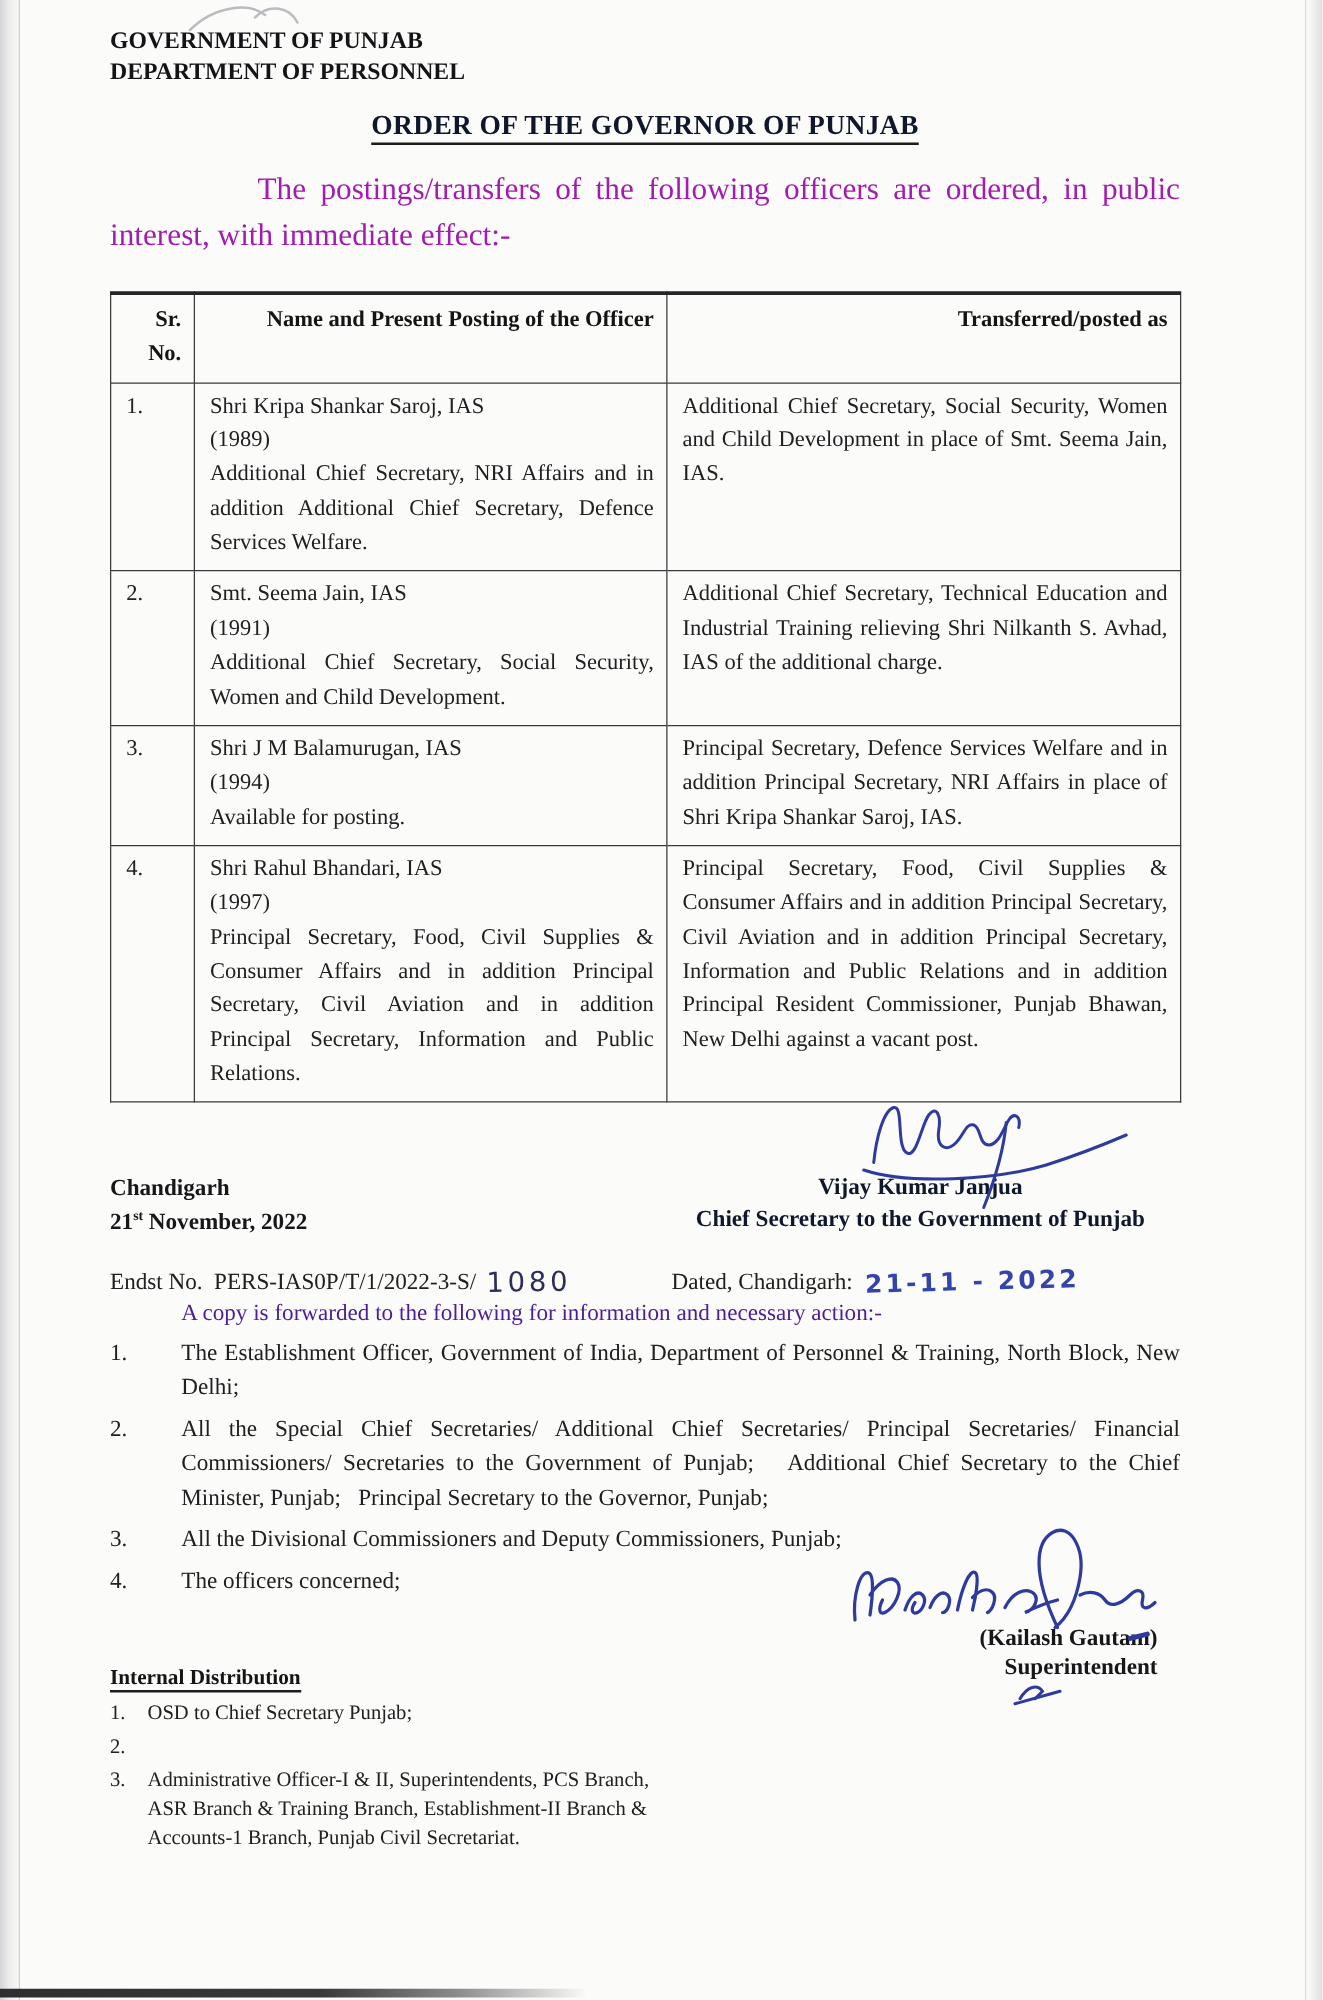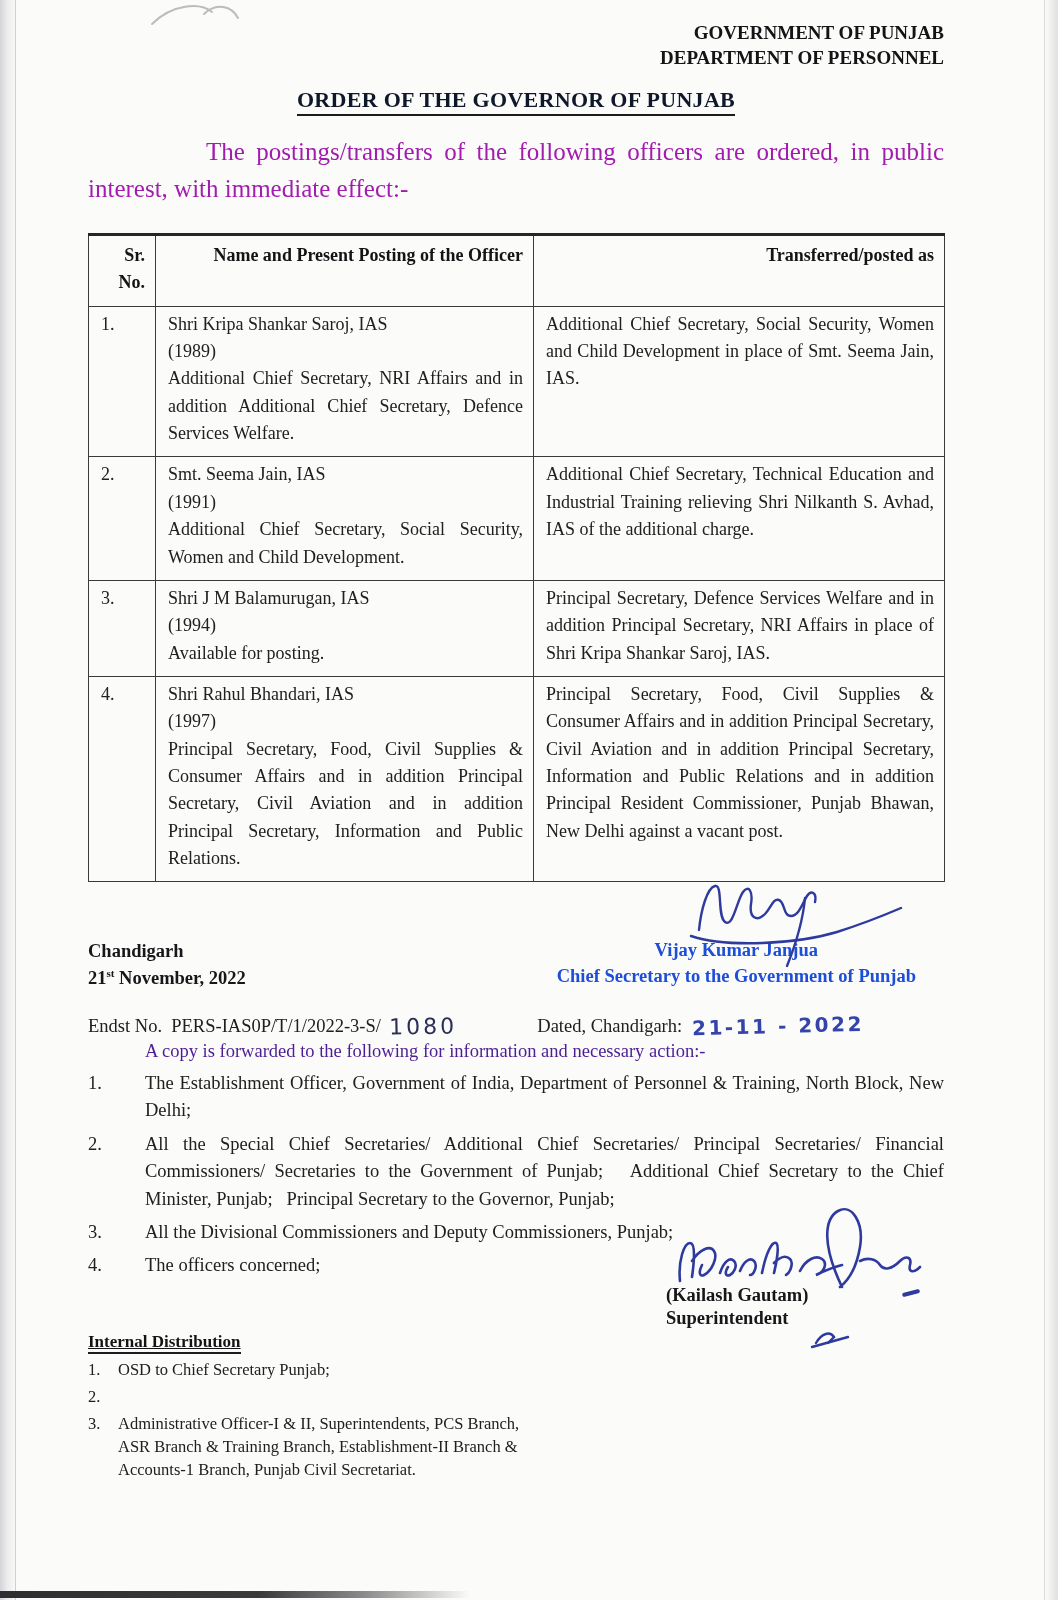--- a/index.html
+++ b/index.html
@@ -11,67 +11,67 @@
   .edge-left{position:absolute;left:0;top:0;width:15px;height:100%;
     background:linear-gradient(to right,#d4d4d8,#ebebec 45%,#f8f8f6);border-right:1px solid #d0d0d3;}
   .edge-right{position:absolute;right:0;top:0;width:13px;height:100%;
     background:linear-gradient(to left,#dfdfe2,#f0f0ef 55%,#fbfbf9);border-left:1px solid #dadadd;}
   .bottom-bar{position:absolute;left:0;bottom:2px;width:470px;height:7px;
     background:linear-gradient(to right,#2e2e30 0%,#39393b 55%,#8c8c8e 78%,rgba(200,200,200,0) 100%);}
   .pen-scratch{position:absolute;left:138px;top:0;}
 
   .content{position:absolute;left:88px;top:14px;width:856px;}
 
-  .doc-header{text-align:right;font-weight:bold;font-size:19px;line-height:1.34;color:#141416;margin-top:6px;}
+  .doc-header{text-align:left;font-weight:bold;font-size:19px;line-height:1.34;color:#141416;margin-top:6px;}
   .order-heading-wrap{text-align:center;margin-top:16px;}
   .order-heading{display:inline-block;font-weight:bold;font-size:22px;color:#0f172a;
     border-bottom:2.5px solid #1c1c1e;padding-bottom:1px;letter-spacing:.3px;}
 
   .intro{margin-top:17px;font-size:25px;line-height:1.5;text-align:justify;text-indent:118px;color:#a21caf;}
 
   table.transfer{margin-top:15px;width:856px;border-collapse:collapse;table-layout:fixed;
     font-size:18px;line-height:1.52;color:#202022;}
   table.transfer{border-top:3px solid #262628;}
   table.transfer th,table.transfer td{border:1.6px solid #3a3a3c;vertical-align:top;padding:4px 10px 9px 12px;}
   table.transfer th{font-weight:bold;text-align:right;color:#141416;padding-top:6px;}
   th.th-name{text-align:justify;}
   .col-sr{width:67px;}.col-name{width:378px;}.col-transfer{width:411px;}
   td.cell-sr{padding-left:14px;}
   .cell-posting,.cell-transfer{text-align:justify;}
 
   .signoff-row{display:flex;justify-content:space-between;margin-top:56px;}
   .place-date{font-weight:bold;font-size:18.5px;line-height:1.45;color:#17171a;}
   .sup{vertical-align:super;font-size:11px;}
   .signatory{position:relative;text-align:center;margin-right:28px;font-weight:bold;
-    font-size:18.5px;line-height:1.4;color:#1d4ed8;}
+    font-size:18.5px;line-height:1.4;color:#0f172a;}
   .sig-janjua{position:absolute;top:-66px;left:128px;pointer-events:none;}
 
   .endst-row{display:flex;align-items:baseline;margin-top:20px;font-size:18.5px;color:#202022;}
   .dated-group{margin-left:auto;margin-right:80px;display:flex;align-items:baseline;}
   .hw{display:inline-block;font-family:"DejaVu Sans",sans-serif;}
   .hw-endstno{font-size:22px;letter-spacing:3px;color:#2b2e58;transform:rotate(-1deg) translateY(2px);margin-left:8px;}
   .hw-date{font-size:20px;letter-spacing:2.5px;color:#3544ab;transform:rotate(-1.5deg) translateY(1px);margin-left:10px;font-weight:bold;}
 
   .copy-line{margin-top:4px;padding-left:57px;font-size:18.5px;color:#4c1d95;}
 
   .endorse-block{position:relative;margin-top:8px;}
   .num-item{display:flex;margin-top:6px;font-size:18.5px;line-height:1.48;color:#202022;}
   .num-item .no{width:57px;flex:0 0 57px;}
   .num-item .txt{flex:1;text-align:justify;}
 
-  .kailash-block{position:absolute;top:133px;right:18px;width:260px;text-align:left;pointer-events:none;}
+  .kailash-block{position:absolute;top:148px;right:18px;width:260px;text-align:right;pointer-events:none;}
   .kailash-name{font-weight:bold;font-size:18.5px;color:#17171a;margin-top:-14px;position:relative;}
   .kailash-dash{position:absolute;right:6px;top:6px;width:18px;height:3.5px;background:#2e3a9d;
     border-radius:3px;transform:rotate(-14deg);}
   .kailash-title{font-weight:bold;font-size:18.5px;color:#17171a;margin-top:2px;}
   .kailash-tick{position:absolute;right:76px;bottom:-24px;}
 
   .internal-dist{margin-top:52px;width:500px;font-size:16.5px;color:#202022;}
   .id-heading{display:inline-block;font-weight:bold;font-size:17px;color:#141416;
-    border-bottom:2px solid #1c1c1e;padding-bottom:0px;text-decoration:underline;}
+    border-bottom:2px solid #1c1c1e;padding-bottom:0px;}
   .id-item{display:flex;margin-top:4px;line-height:1.4;}
   .id-item .no{width:30px;flex:0 0 30px;}
   .id-item .txt{flex:0 0 430px;width:430px;}
 </style>
 </head>
 <body>
 
 <div class="page">
 
   <div class="edge-left"></div>

